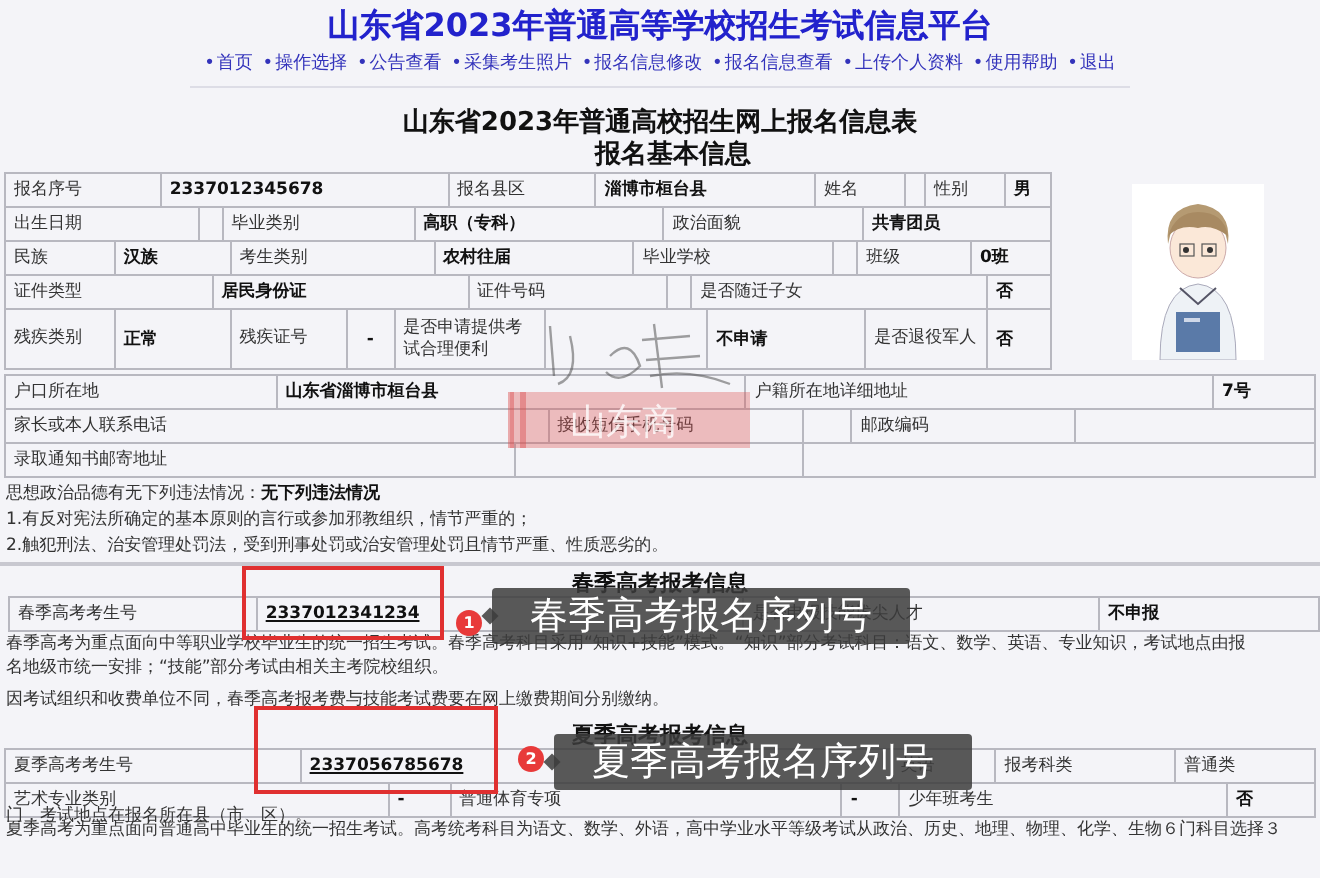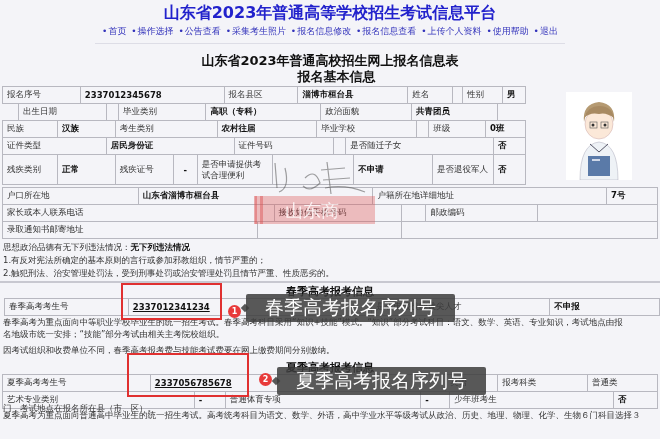--- a/index.html
+++ b/index.html
@@ -60,21 +60,21 @@
     <td class="v" style="width:144px">2337012345678</td>
     <td style="width:74px">报名县区</td>
     <td class="v" style="width:110px">淄博市桓台县</td>
     <td style="width:45px">姓名</td>
     <td style="width:10px"></td>
     <td style="width:40px">性别</td>
     <td class="v" style="width:23px">男</td>
   </tr>
 </tbody>
   </table>
-<table class="grid" style="left:2px;top:103px;width:480px;margin-left:16px;">
+<table class="grid" style="left:2px;top:103px;width:524px;">
   <tbody>
       <tr>
     <td style="width:97px">出生日期</td>
     <td style="width:12px"></td>
     <td style="width:96px">毕业类别</td>
     <td class="v" style="width:125px">高职（专科）</td>
     <td style="width:100px">政治面貌</td>
     <td class="v" style="width:94px">共青团员</td>
   </tr>
 </tbody>

